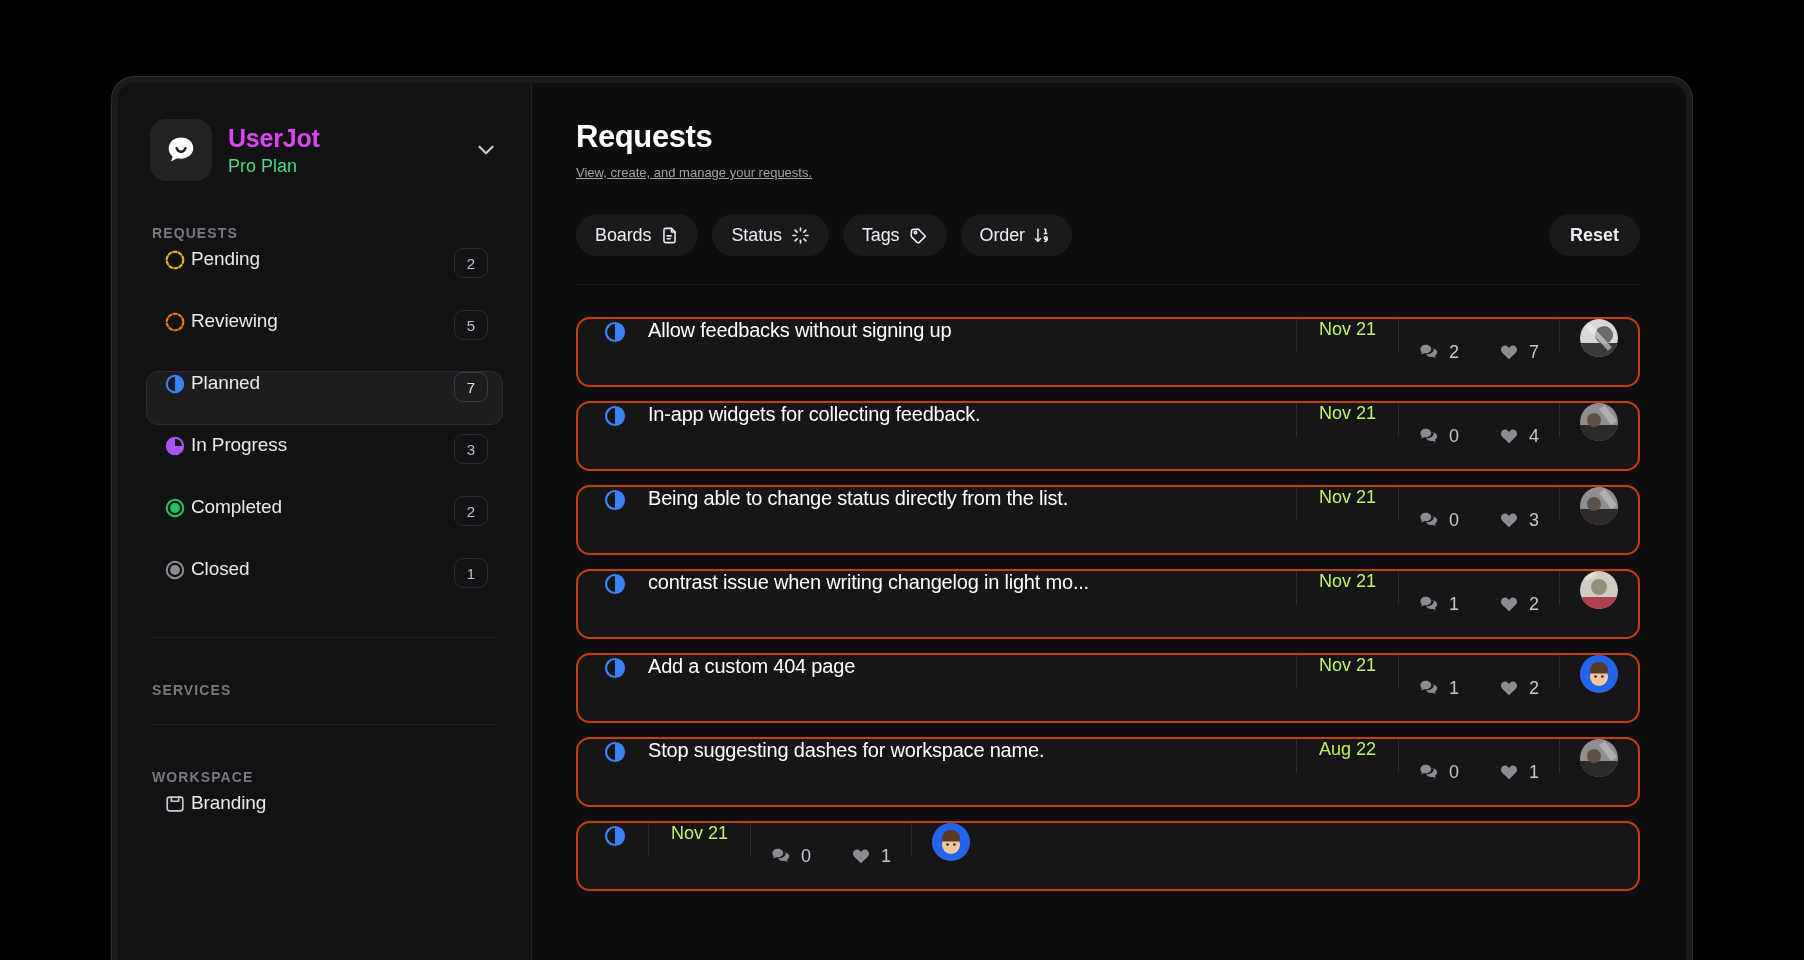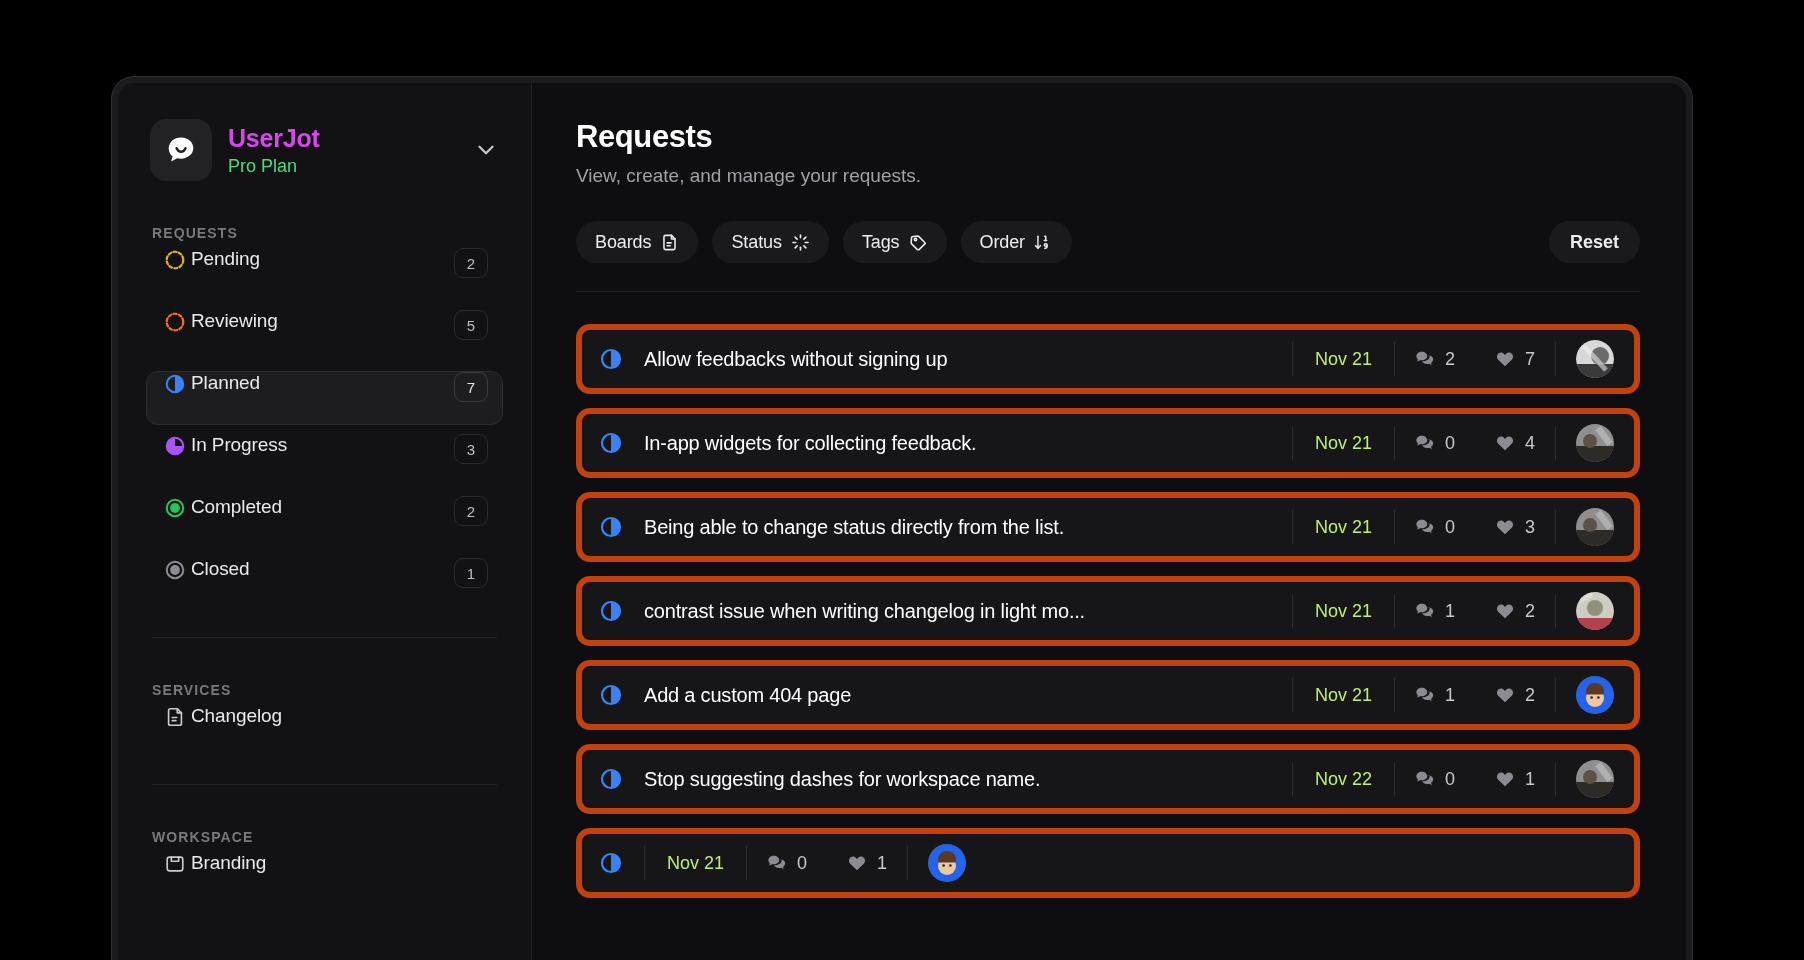--- a/index.html
+++ b/index.html
@@ -99,21 +99,21 @@
     flex: 1 1 auto; min-width: 0;
     background: #0e0e10;
     padding: 36px 46px 0 44px;
     position: relative;
   }
   .page-title {
     font-size: 31px; font-weight: 700; color: #ffffff;
     letter-spacing: -0.4px;
   }
   .page-sub {
-    font-size: 19px; color: #a0a0a8; margin-top: 10px;
+    font-size: 13px; color: #a0a0a8; margin-top: 10px; text-decoration: underline;
   }
   .filter-bar {
     display: flex; align-items: center;
     margin-top: 34px;
     padding-bottom: 28px;
     border-bottom: 1px solid #1f1f23;
     gap: 14px;
   }
   .chip {
     height: 42px;
@@ -133,24 +133,24 @@
     background: #1a1a1d;
     display: flex; align-items: center; padding: 0 21px;
     color: #ededf1; font-size: 18px; font-weight: 600;
     cursor: pointer;
   }
 
   .request-list { margin-top: 32px; display: flex; flex-direction: column; gap: 14px; }
   .req-row {
     height: 70px;
     background: #161618;
-    border: 6px solid #c2410c;
+    border: 2px solid #c2410c;
     border-radius: 14px;
-    display: flex; align-items: center;
-    padding: 0 20px 0 16px;
+    display: flex; 
+    padding: 0 20px 0 24px;
     cursor: pointer;
   }
   .req-status { width: 26px; height: 26px; flex: 0 0 26px; margin-right: 20px; display:flex; align-items:center; justify-content:center;}
   .req-title {
     flex: 1 1 auto; min-width: 0;
     font-size: 20px; color: #ffffff;
     letter-spacing: -0.2px;
     white-space: nowrap; overflow: hidden; text-overflow: ellipsis;
   }
   .vdiv { width: 1px; height: 34px; background: #2a2a2f; flex: 0 0 1px; }
@@ -261,31 +261,20 @@
             </svg>
       </span>
       <span class="sb-label">Closed</span>
       <span class="sb-badge">1</span>
     </div>
 
     <div class="sb-divider"></div>
 
     <div class="sb-section-label">SERVICES</div>
 
-    <div class="sb-item plain">
-      <span class="sb-ico">
-        <svg width="22" height="22" viewBox="0 0 24 24" fill="none" stroke="#c9c9d0" stroke-width="1.8" stroke-linecap="round" stroke-linejoin="round">
-          <path d="M14.5 3H7a2 2 0 0 0-2 2v14a2 2 0 0 0 2 2h10a2 2 0 0 0 2-2V7.5z"></path>
-              <polyline points="14.5 3 14.5 7.5 19 7.5"></polyline>
-              <line x1="9" y1="12.5" x2="14" y2="12.5"></line>
-              <line x1="9" y1="16" x2="13" y2="16"></line>
-        </svg>
-      </span>
-      <span class="sb-label">Changelog</span>
-    </div>
 
     <div class="sb-divider"></div>
 
     <div class="sb-section-label">WORKSPACE</div>
 
     <div class="sb-item plain">
       <span class="sb-ico">
         <svg width="22" height="22" viewBox="0 0 24 24" fill="none" stroke="#c9c9d0" stroke-width="1.8" stroke-linecap="round" stroke-linejoin="round">
           <rect x="3.5" y="4.5" width="17" height="15" rx="2.5"></rect>
               <path d="M8 4.5v4.5h8V4.5"></path>
@@ -559,21 +548,21 @@
 
       <div class="req-row">
         <span class="req-status">
           <svg width="24" height="24" viewBox="0 0 24 24">
                 <circle cx="12" cy="12" r="9" fill="none" stroke="#3b82f6" stroke-width="2.2"></circle>
                 <path d="M12 3.6a8.4 8.4 0 0 1 0 16.8z" fill="#3b82f6"></path>
               </svg>
         </span>
         <span class="req-title">Stop suggesting dashes for workspace name.</span>
         <span class="vdiv"></span>
-        <span class="req-date">Nov 22</span>
+        <span class="req-date">Aug 22</span>
         <span class="vdiv"></span>
         <span class="req-metric">
           <span class="m-ico">
             <svg width="20" height="20" viewBox="0 0 24 24" fill="#8b8b93">
                   <path d="M8.2 3.2c3.6 0 6.5 2.3 6.5 5.2s-2.9 5.2-6.5 5.2c-.7 0-1.4-.1-2-.25L2.6 15l.9-2.6C2.3 11.5 1.7 10.1 1.7 8.4c0-2.9 2.9-5.2 6.5-5.2z"></path>
                   <path d="M15.4 7.1c3.6.3 6.4 2.5 6.4 5.3 0 1.7-1 3.2-2.6 4.1l.9 2.7-3.6-1.5c-.65.15-1.3.22-2 .22-2.8 0-5.2-1.4-6.1-3.35.5.07 1 .1 1.5.1 4.3 0 7.8-2.8 7.8-6.3 0-.45-.06-.9-.17-1.3z"></path>
                 </svg>
           </span>
           <span>0</span>
         </span>

